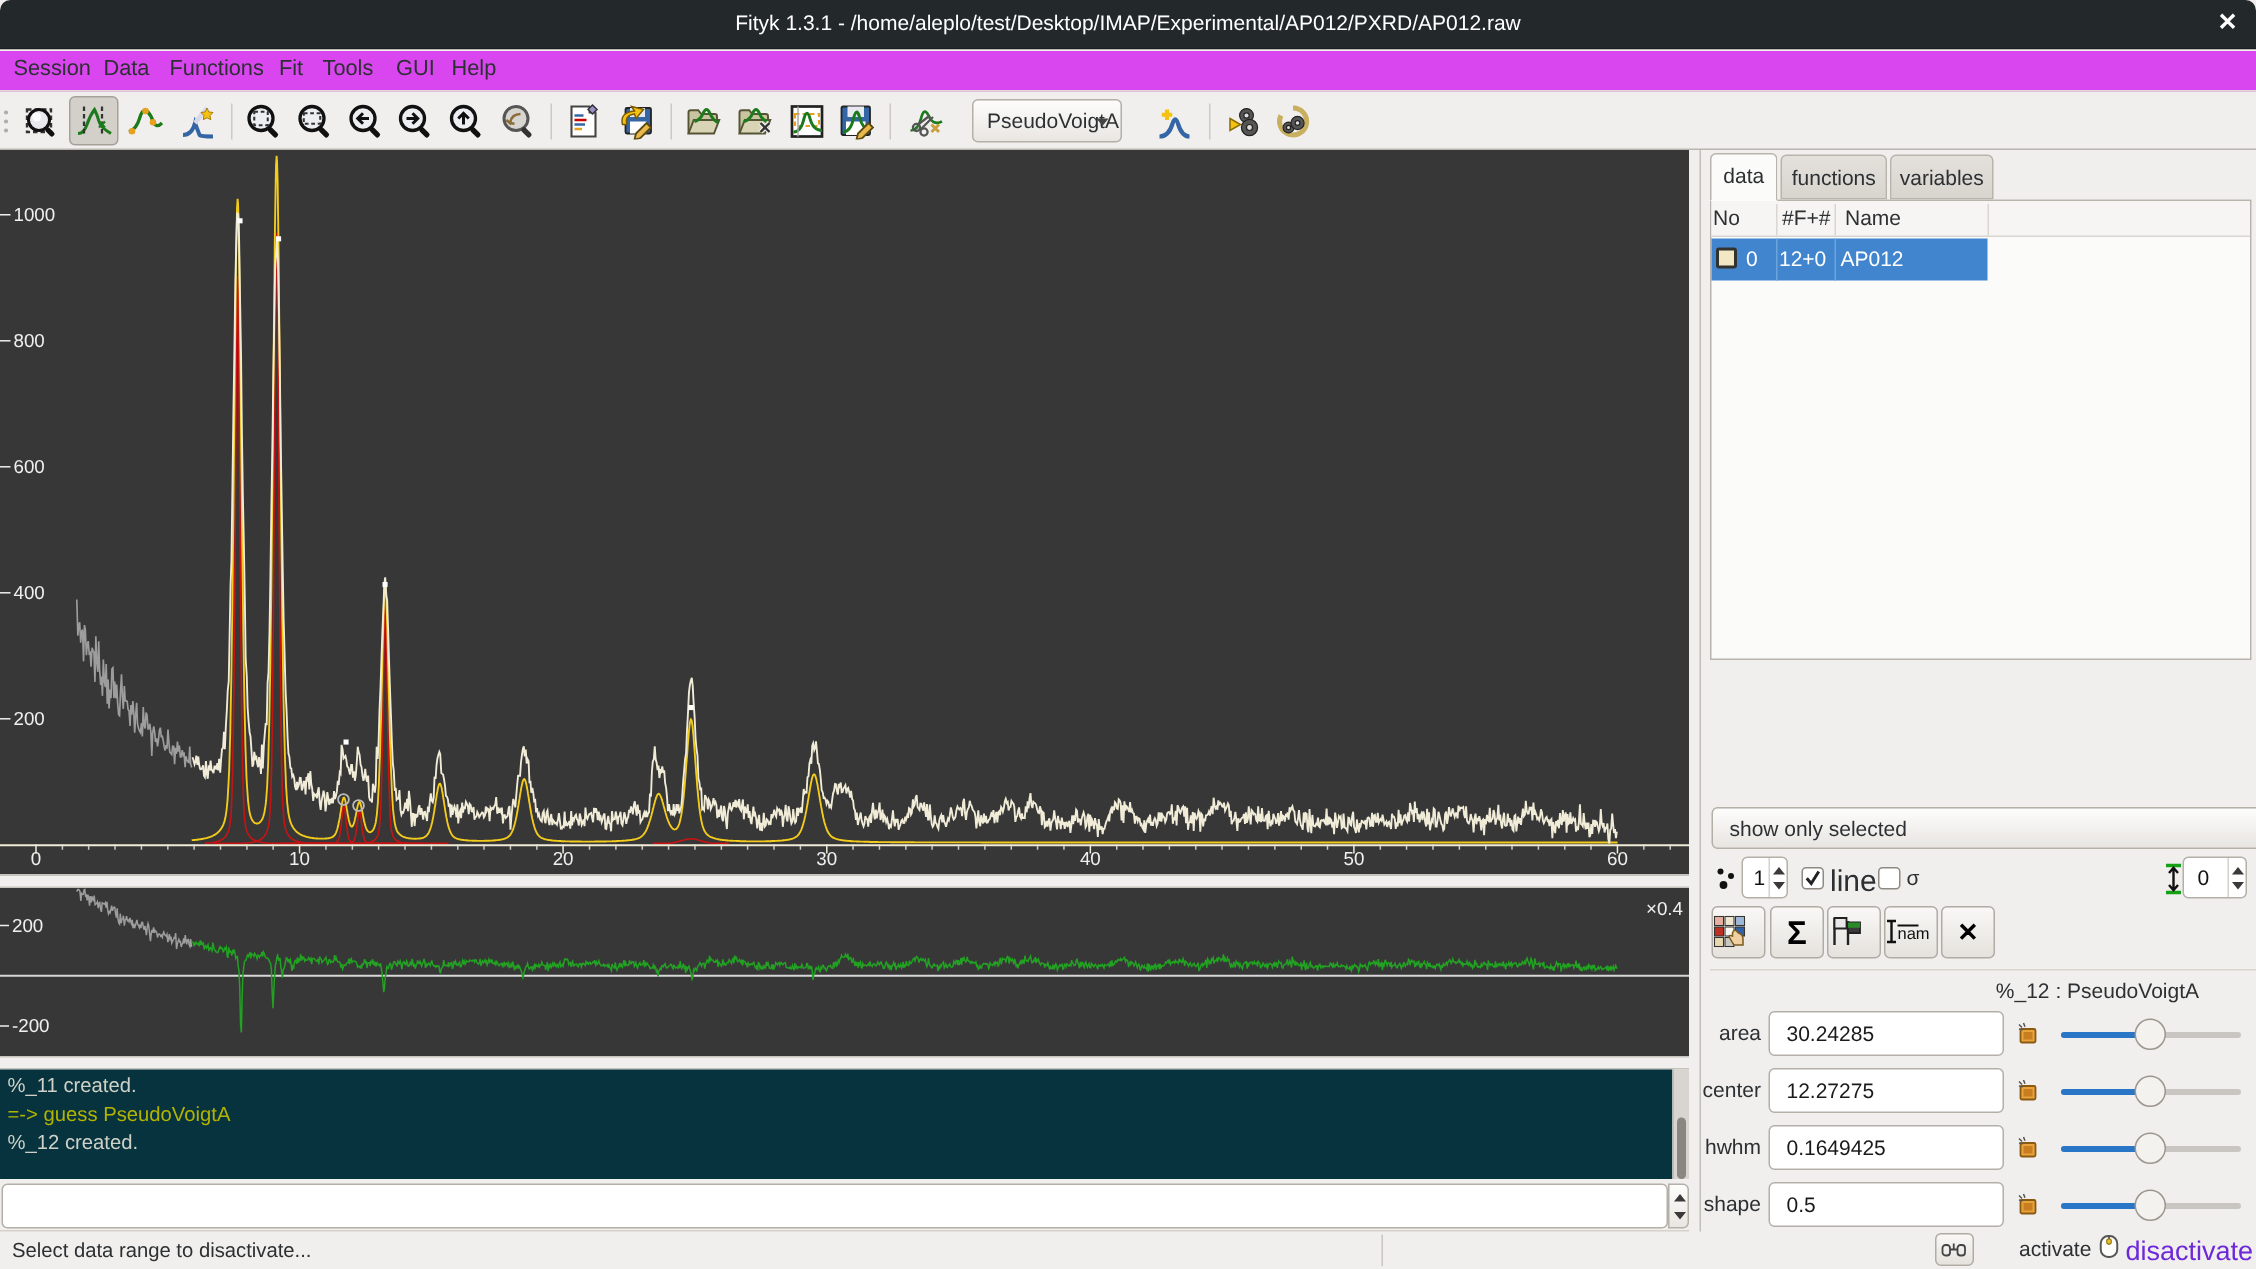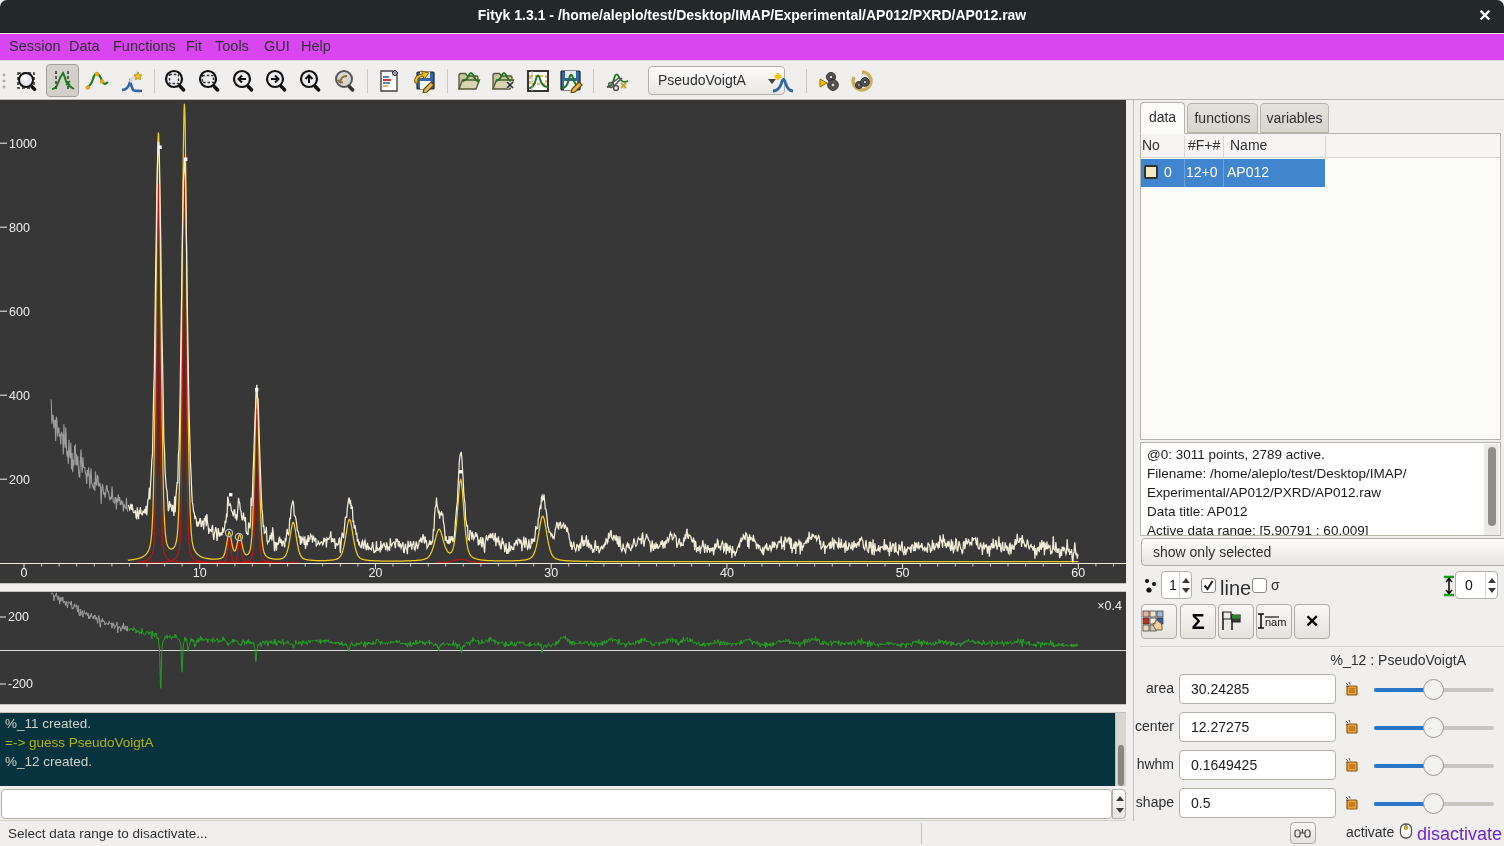--- a/index.html
+++ b/index.html
@@ -1,27 +1,27 @@
 <!DOCTYPE html>
 <html><head><meta charset="utf-8">
 <style>
 *{margin:0;padding:0;box-sizing:border-box}
 html,body{width:1504px;height:846px;overflow:hidden}
 body{font-family:"Liberation Sans",sans-serif;background:#f0efed;position:relative}
 .abs{position:absolute}
 .titlebar{left:0;top:0;width:1504px;height:33px;background:#23282b;border-radius:7px 7px 0 0;border-bottom:1px solid #1a1d1f}
-.titlebar .t{width:100%;text-align:center;color:#fff;font-size:14px;font-weight:bold;line-height:31px}
+.titlebar .t{width:100%;text-align:center;color:#fff;font-size:14px;font-weight:normal;line-height:31px}
 .titlebar .x{right:8px;top:5px;color:#fff;font-size:16px;font-weight:bold;width:22px;height:22px;text-align:center;line-height:22px}
 .menubar{left:0;top:34px;width:1504px;height:27px;background:#d946ef;border-bottom:1px solid #dedbd6}
 .menubar span{color:#2d3033;font-size:14.5px;top:4px}
 .toolbar{left:0;top:62px;width:1504px;height:38px;background:#f0efed;border-bottom:1px solid #b9b6b0}
 .ticon{position:absolute;top:7px;width:24px;height:24px}
 .tsep{position:absolute;top:7px;width:1px;height:24px;background:#ccc9c3}
 .pressed{position:absolute;top:2px;width:33px;height:33px;background:#d3d0ca;border:1px solid #a5a19a;border-radius:4px}
-.combo{position:absolute;left:648px;top:4px;width:137px;height:29px;background:linear-gradient(#fdfdfc,#e9e6e2);border:1px solid #b4b0a8;border-radius:4px;font-size:14px;color:#2d3033;line-height:27px;padding-left:9px}
+.combo{position:absolute;left:648px;top:4px;width:100px;height:29px;background:linear-gradient(#fdfdfc,#e9e6e2);border:1px solid #b4b0a8;border-radius:4px;font-size:14px;color:#2d3033;line-height:27px;padding-left:9px}
 .combo .arr{position:absolute;right:8px;top:12px;width:0;height:0;border-left:4px solid transparent;border-right:4px solid transparent;border-top:5px solid #444}
 .plotmain{left:0;top:100px;width:1126px;height:483px;background:#373737}
 .sash{left:0;width:1126px;background:#f0efed}
 .plotaux{left:0;top:592px;width:1126px;height:112px;background:#373737}
 .console{left:0;top:713px;width:1115px;height:73px;background:#07333e;color:#cdd1c7;font-size:13.5px;line-height:19px;padding:1px 0 0 5px}
 .console .cmd{color:#b3b300}
 .conscroll{left:1115px;top:713px;width:11px;height:73px;background:#d8d5d0;border-left:1px solid #c0bdb7}
 .conthumb{left:1118px;top:745px;width:6px;height:41px;background:#8a8781;border-radius:3px}
 .inputbox{left:1px;top:789px;width:1111px;height:30px;background:#fff;border:1px solid #b4b0a8;border-radius:4px}
 .inspin{left:1112px;top:789px;width:14px;height:30px;background:linear-gradient(#fdfdfc,#e9e6e2);border:1px solid #b4b0a8;border-radius:0 4px 4px 0}
@@ -383,24 +383,20 @@
   </div>
   <div style="position:absolute;left:0;top:25px;width:184px;height:28px;background:#4285cf;color:#fff;font-size:14px">
     <span style="position:absolute;left:3px;top:6px;width:14px;height:14px;background:#f2e9c4;border:2px solid #33332e;border-radius:2px"></span>
     <span style="position:absolute;left:23px;top:5px">0</span>
     <span style="position:absolute;left:45px;top:5px">12+0</span>
     <span style="position:absolute;left:86px;top:5px">AP012</span>
     <span style="position:absolute;left:43px;top:0;width:1px;height:28px;background:#6ba3dd"></span>
     <span style="position:absolute;left:82px;top:0;width:1px;height:28px;background:#6ba3dd"></span>
   </div>
 </div>
-<div class="abs infobox">@0: 3011 points, 2789 active.<br>Filename: /home/aleplo/test/Desktop/IMAP/<br>Experimental/AP012/PXRD/AP012.raw<br>Data title: AP012<br>Active data range: [5.90791 : 60.009]
-<div style="position:absolute;right:1px;top:1px;width:15px;height:91px;background:#eceae6"></div>
-<div style="position:absolute;right:4px;top:4px;width:8px;height:79px;background:#8f8d88;border-radius:4px"></div>
-</div>
 <div class="abs scombo">show only selected<span class="arr" style="position:absolute;right:11px;top:11px;width:0;height:0;border-left:4px solid transparent;border-right:4px solid transparent;border-top:5px solid #444"></span></div>
 
 <svg class="abs" style="left:3px;top:477px" width="16" height="18">
       <g fill="#111">
         <circle cx="4" cy="4" r="2"></circle>
         <circle cx="11" cy="7" r="2"></circle>
         <circle cx="6" cy="13" r="2.6"></circle>
       </g>
     </svg>
 <div class="spinbox" style="left:21px;top:471px;width:31px">

